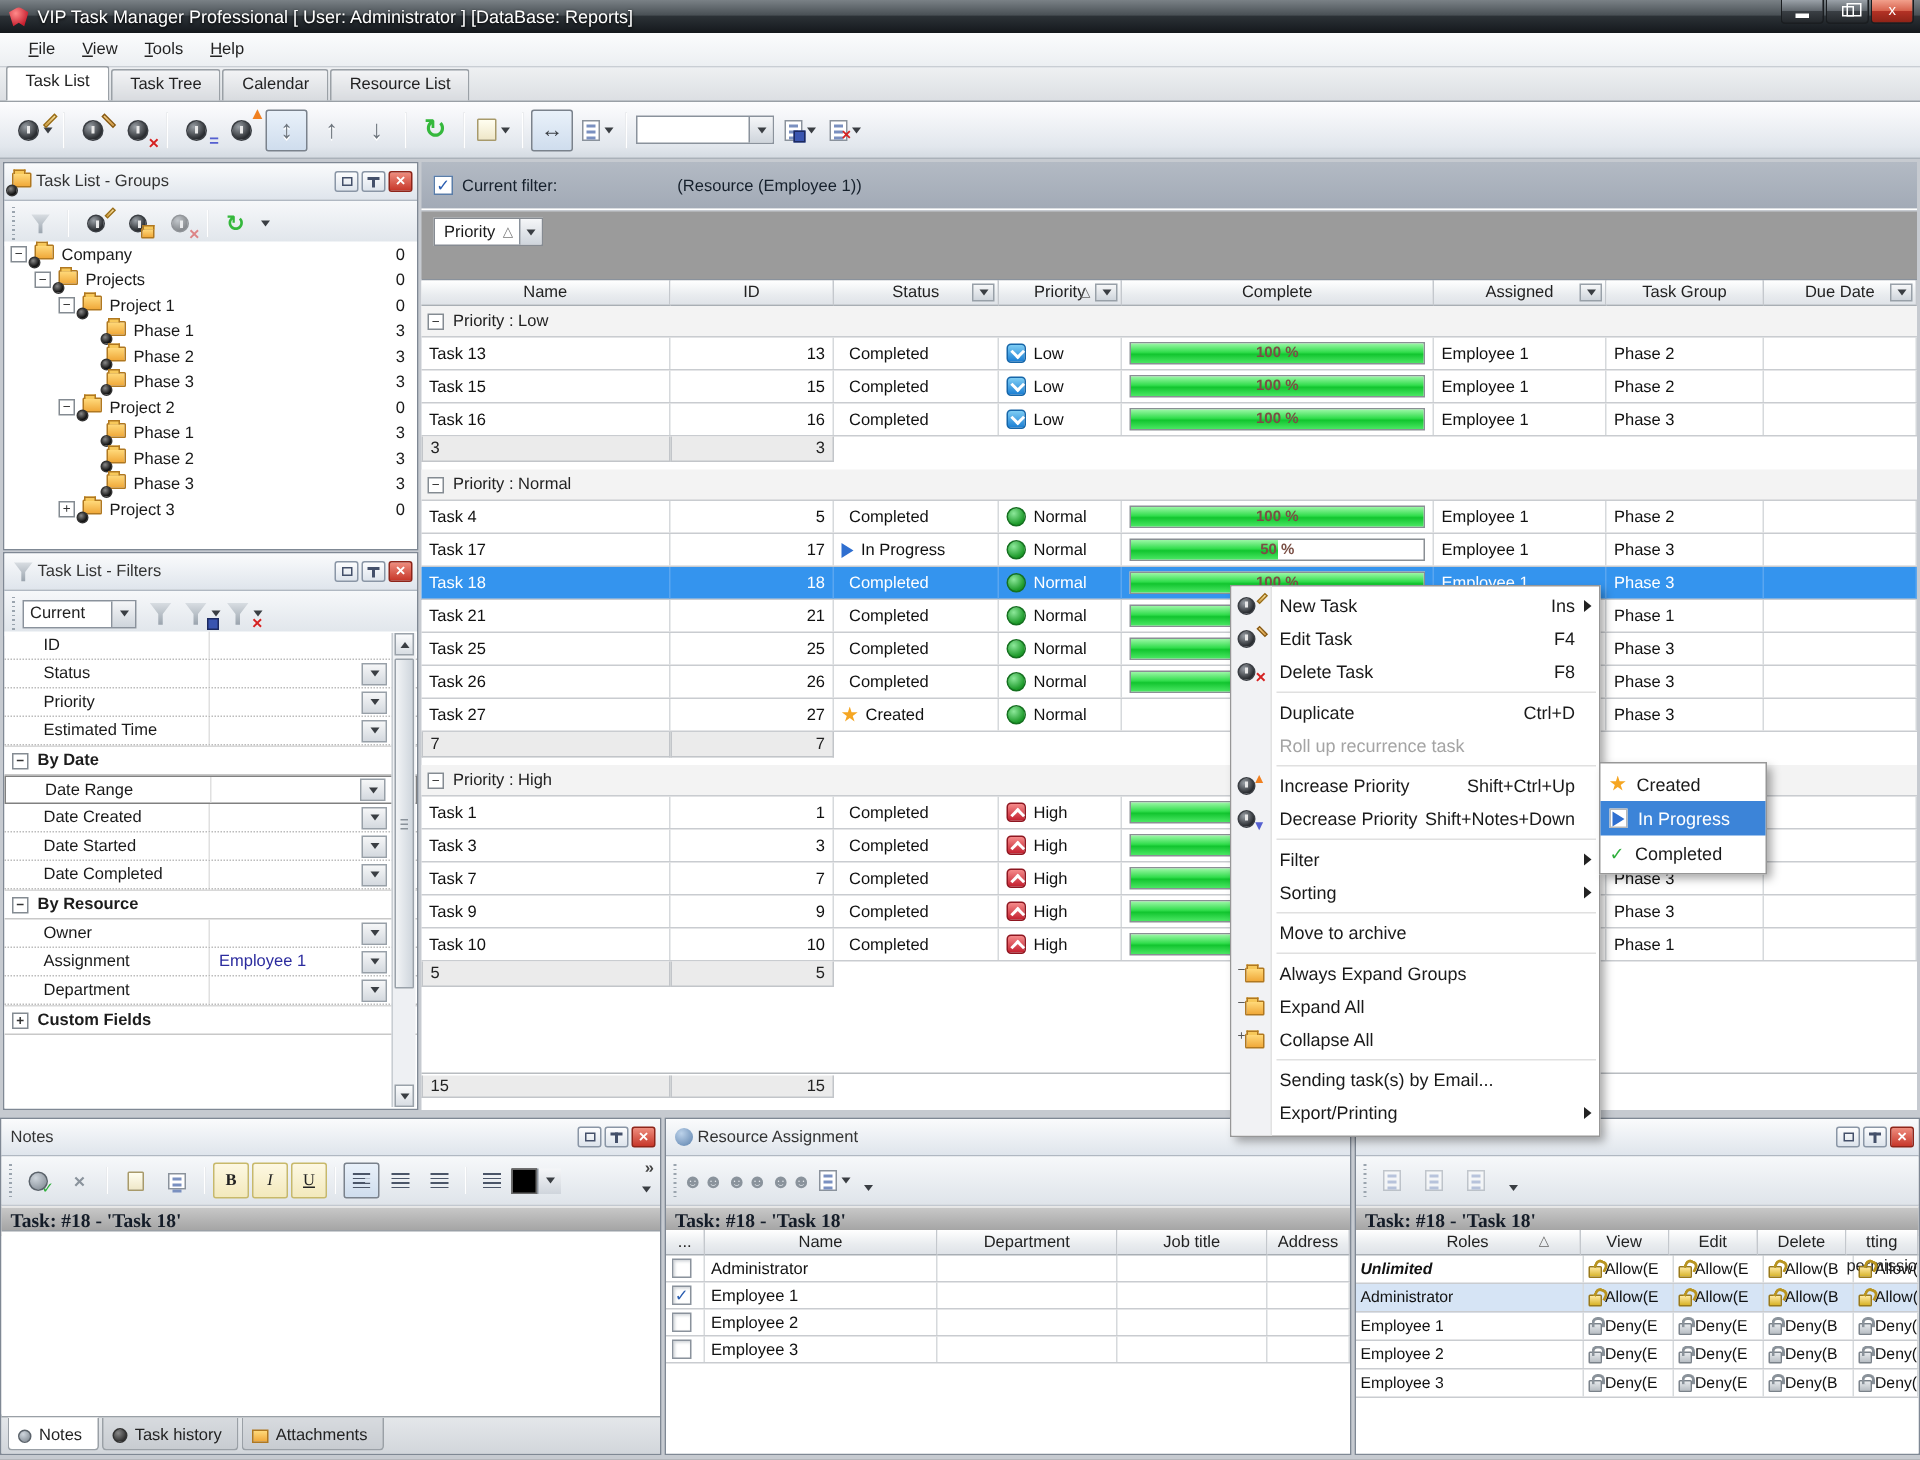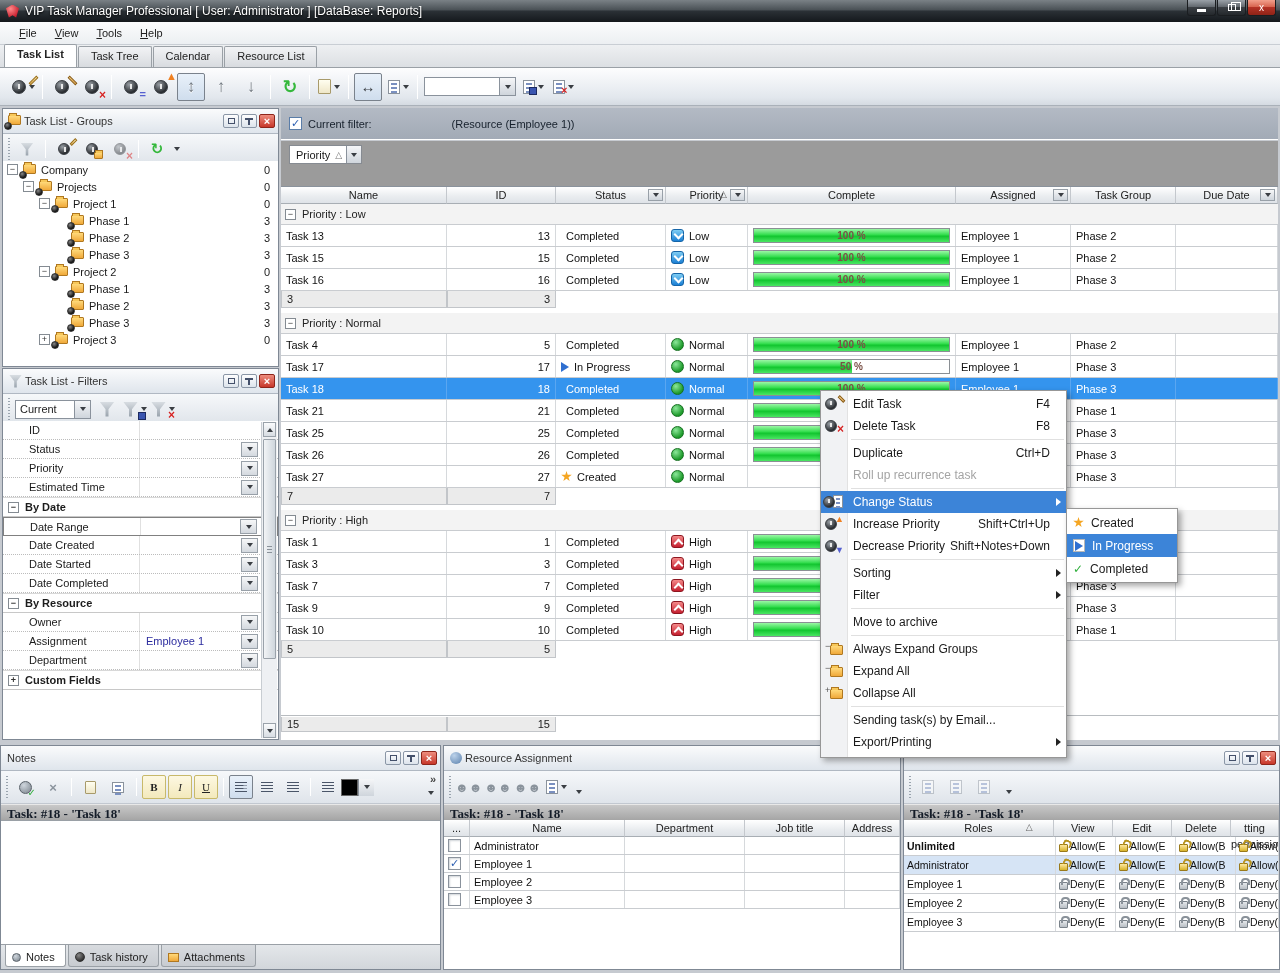--- a/index.html
+++ b/index.html
@@ -27,21 +27,21 @@
   .menubar{position:absolute;left:0;top:22px;right:0;height:23px;background:linear-gradient(#fbfcfd,#eceff2);
     border-bottom:1px solid #c9ced4;display:flex;align-items:center;padding-left:10px;}
   .menu-item{display:inline-block;padding:3px 9px;color:#222;}
   .menu-item::first-letter{text-decoration:underline;}
 
   
   .tabbar{position:absolute;left:0;top:45px;right:0;height:23px;background:linear-gradient(#eef0f2,#dcdfe3);
     border-bottom:1px solid #9aa0a6;display:flex;align-items:flex-end;padding-left:4px;}
   .tab{height:21px;padding:3px 12px 0;border:1px solid #9aa0a6;border-bottom:none;border-radius:2px 2px 0 0;
     background:linear-gradient(#f2f3f5,#d8dbdf);margin-right:1px;color:#222;}
-  .tab.active{background:#fff;height:23px;position:relative;z-index:2;font-weight:bold;}
+  .tab.active{background:#fff;height:23px;position:relative;z-index:2;}
 
   
   .toolbar{position:absolute;left:0;top:68px;right:0;height:38px;background:linear-gradient(#fdfdfe,#e2e7ed 80%,#d5dbe2);
     border-bottom:1px solid #aab1b9;display:flex;align-items:center;padding-left:8px;}
   .tbtn{height:28px;min-width:28px;display:flex;align-items:center;justify-content:center;position:relative;margin:0 1px;}
   .tbtn.pressed{border:1px solid #7a828c;background:linear-gradient(#e9f1fa,#cfdded);border-radius:2px;}
   .tsep{width:1px;height:24px;background:#b6bcc4;border-right:1px solid #fff;margin:0 4px;}
   .clk{width:14px;height:14px;border-radius:50%;background:radial-gradient(circle at 35% 30%,#9aa0a6,#2a2d31 70%);
     border:1px solid #3a3e43;position:relative;display:inline-block;}
   .clk::after{content:'';position:absolute;left:5px;top:3px;width:2px;height:5px;background:#e8e8e8;}
@@ -234,21 +234,21 @@
   .pc0{width:152px;}.pc1{width:60px;}.pc2{width:60px;}.pc3{width:60px;}.pc4{flex:1;}
   .ptrow{display:flex;height:19px;border-bottom:1px solid #c9ccd0;}
   .ptrow.selp{background:#d6e4f5;}
   .ptcell{border-right:1px solid #d6d9dc;display:flex;align-items:center;padding:0 3px;overflow:hidden;white-space:nowrap;color:#111;font-size:10.5px;}
   .lock{width:9px;height:8px;flex:none;margin-right:2px;position:relative;border-radius:1px;margin-top:3px;}
   .lock.allow{background:linear-gradient(#ffe9a0,#d7a droppedb32a);background:linear-gradient(#ffe9a0,#d7b32a);border:1px solid #9a7a1a;}
   .lock.allow::before{content:'';position:absolute;left:3px;top:-5px;width:5px;height:5px;border:2px solid #b89420;border-bottom:none;
     border-radius:4px 4px 0 0;transform:rotate(25deg);}
   .lock.deny{background:linear-gradient(#e6e9ec,#b8bec4);border:1px solid #7a828a;}
   .lock.deny::before{content:'';position:absolute;left:1px;top:-5px;width:5px;height:5px;border:2px solid #8a929a;border-bottom:none;border-radius:4px 4px 0 0;}
-  .bold{font-weight:bold;}
+  .bold{font-weight:bold;font-style:italic;}
 </style>
 </head>
 <body>
 
 <div class="app">
 
   <div class="titlebar">
     <span class="appicon"></span>
     <span class="titletext">VIP Task Manager Professional [ User: Administrator ] [DataBase: Reports]</span>
     <div class="winbtns">
@@ -1096,20 +1096,29 @@
             </div>
           </div>
       </div>
     </div>
   </div>
 
   <div class="cmenu">
       <div class="mitem">
         <div class="mic">
           <span class="clk"></span>
+          <span class="bar-wand" style="height:8px;right:0;top:0;"></span>
+        </div>
+        <div class="mlabel">New Task</div>
+        <div class="mshort">Ins</div>
+        <div class="marr"></div>
+      </div>
+      <div class="mitem">
+        <div class="mic">
+          <span class="clk"></span>
           <span class="bar-pencil" style="height:8px;right:0;top:0;"></span>
         </div>
         <div class="mlabel">Edit Task</div>
         <div class="mshort">F4</div>
       </div>
       <div class="mitem">
         <div class="mic">
           <span class="clk"></span>
           <span class="ovl redx" style="right:-1px;bottom:0;">×</span>
         </div>
@@ -1119,53 +1128,44 @@
       <div class="msep"></div>
       <div class="mitem">
         <div class="mlabel">Duplicate</div>
         <div class="mshort">Ctrl+D</div>
       </div>
       <div class="mitem dis">
         <div class="mlabel">Roll up recurrence task</div>
         <div class="mshort"></div>
       </div>
       <div class="msep"></div>
-      <div class="mitem hl">
-        <div class="mic">
-          <span class="listicon" style="width:10px;height:13px;position:absolute;right:0;top:2px;"></span>
-          <span class="clk" style="left:-2px;"></span>
-        </div>
-        <div class="mlabel">Change Status</div>
-        <div class="mshort"></div>
-        <div class="marr"></div>
-      </div>
       <div class="mitem">
         <div class="mic">
           <span class="clk"></span>
           <span class="ovl orgup" style="font-size:9px;right:-1px;top:0;">▲</span>
         </div>
         <div class="mlabel">Increase Priority</div>
         <div class="mshort">Shift+Ctrl+Up</div>
       </div>
       <div class="mitem">
         <div class="mic">
           <span class="clk"></span>
           <span class="ovl" style="color:#5560d0;font-size:9px;right:-1px;bottom:0;">▼</span>
         </div>
         <div class="mlabel">Decrease Priority</div>
         <div class="mshort">Shift+Notes+Down</div>
       </div>
       <div class="msep"></div>
       <div class="mitem">
-        <div class="mlabel">Sorting</div>
+        <div class="mlabel">Filter</div>
         <div class="mshort"></div>
         <div class="marr"></div>
       </div>
       <div class="mitem">
-        <div class="mlabel">Filter</div>
+        <div class="mlabel">Sorting</div>
         <div class="mshort"></div>
         <div class="marr"></div>
       </div>
       <div class="msep"></div>
       <div class="mitem">
         <div class="mlabel">Move to archive</div>
         <div class="mshort"></div>
       </div>
       <div class="msep"></div>
       <div class="mitem">

